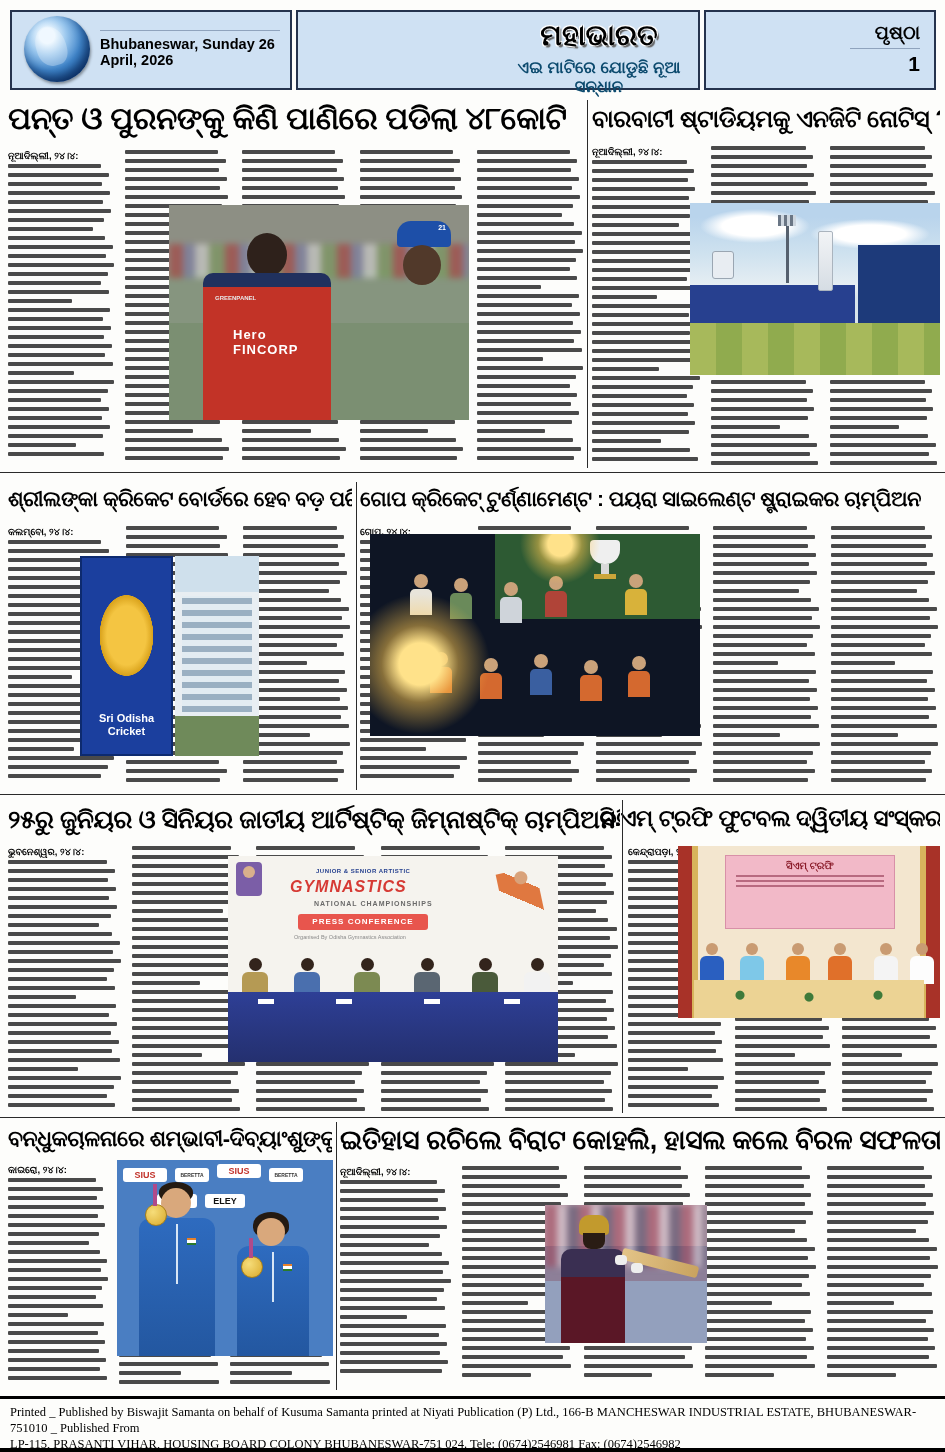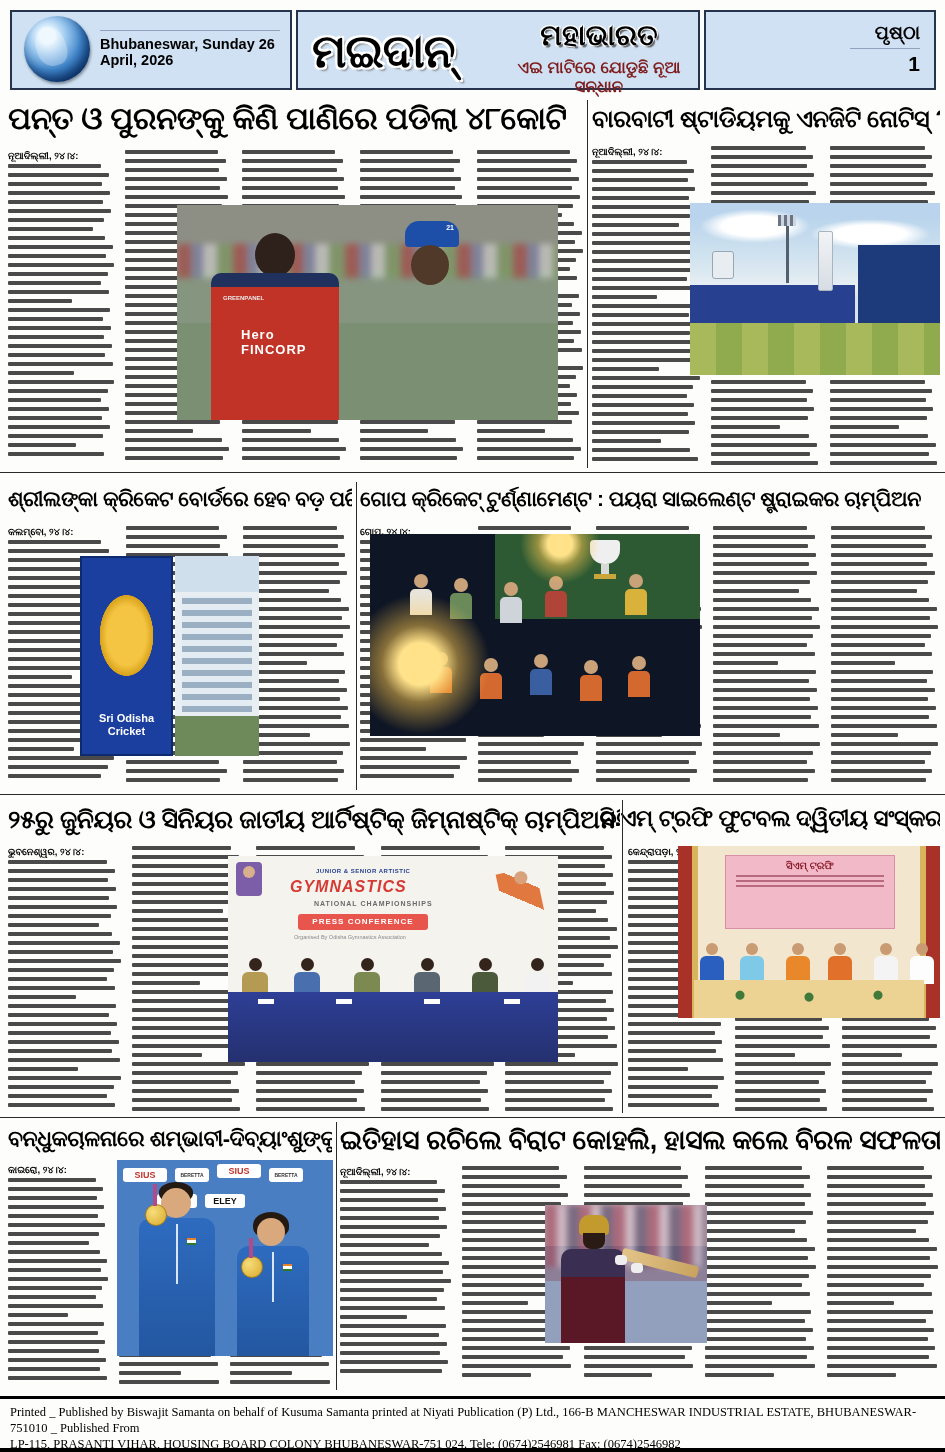--- a/index.html
+++ b/index.html
@@ -13,21 +13,21 @@
   .globe:after{content:"";position:absolute;left:12px;top:10px;width:30px;height:40px;border-radius:50% 60% 40% 50%;
          background:rgba(255,255,255,.28);transform:rotate(-15deg);}
   .dates{position:absolute;left:88px;top:12px;width:180px;}
   .od{font-size:14.5px;font-weight:bold;color:#0a1a33;}
   .dsep{height:1px;background:#8fa3bd;margin:6px 0 5px;}
   .en{font-size:14.5px;font-weight:bold;color:#000;}
   .sec-title{font-size:46px;font-weight:bold;letter-spacing:-1px;line-height:74px;
         text-shadow:-2px -2px 0 #fff,2px -2px 0 #fff,-2px 2px 0 #fff,2px 2px 0 #fff,3px 3px 2px #7a7a7a;}
   .paper{font-size:29px;font-weight:bold;letter-spacing:0;line-height:30px;
         text-shadow:-1px -1px 0 #fff,1px -1px 0 #fff,-1px 1px 0 #fff,2px 2px 1px #666;}
-  .tagline{font-size:16.5px;font-weight:bold;color:#7f1d1d;margin-top:8px;}
+  .tagline{font-size:16.5px;font-weight:bold;color:#0c4a6e;margin-top:8px;}
   .pgl{font-size:19px;font-weight:bold;text-align:right;}
   .pgn{font-size:21px;font-weight:bold;text-align:right;border-top:1px solid #8fa3bd;margin-top:4px;padding-top:3px;}
   
   .art{position:absolute;}
   .hl{font-weight:bold;color:#000;white-space:nowrap;overflow:hidden;letter-spacing:-0.5px;}
   .cols{position:absolute;display:flex;gap:9px;left:0;right:0;}
   .col{flex:1;overflow:hidden;}
   .dl{display:block;font-weight:bold;font-size:9.5px;line-height:11px;margin-bottom:3px;}
   [data-lines]{overflow:hidden;}
   [data-lines] i{display:block;height:3.5px;background:#4a4a4a;margin-bottom:5.5px;border-radius:1px;}
@@ -128,23 +128,20 @@
 
   <div class="mbox" style="left:10px;top:10px;width:282px;height:80px">
     <div class="globe"></div>
     <div class="dates">
       <div class="dsep"></div>
       <div class="en">Bhubaneswar, Sunday 26 April, 2026</div>
     </div>
   </div>
 
   <div class="mbox" style="left:296px;top:10px;width:404px;height:80px">
-    <div class="abs" style="left:14px;top:2px">
-      <span class="sec-title">ମଇଦାନ୍</span>
-    </div>
     <div class="abs" style="left:210px;top:8px;width:182px;text-align:center">
       <div class="paper">ମହାଭାରତ</div>
       <div class="tagline">ଏଇ ମାଟିରେ ଯୋଡୁଛି ନୂଆ ସନ୍ଧାନ</div>
     </div>
   </div>
 
   <div class="mbox" style="left:704px;top:10px;width:232px;height:80px">
     <div class="abs" style="right:14px;top:10px;width:70px">
       <div class="pgl">ପୃଷ୍ଠା</div>
       <div class="pgn">1</div>
@@ -469,21 +466,21 @@
             <i style="width:63%"></i>
             <i style="width:89%"></i>
             <i style="width:96%"></i>
             <i style="width:90%"></i>
             <i style="width:97%"></i>
           </div>
         </div>
     </div>
   </section>
 
-  <div class="ph pp" style="left:177px;top:205px;width:381px;height:215px">
+  <div class="ph pp" style="left:169px;top:205px;width:300px;height:215px">
     <div class="crowd"></div>
 
     <div class="abs head" style="left:78px;top:28px;width:40px;height:44px;background:#2e211b"></div>
     <div class="abs jersey" style="left:34px;top:68px;width:128px;height:147px;background:linear-gradient(180deg,#20315e 0 14px,#c23327 14px)">
       <div style="font-size:6px;color:#e8e8e8;margin:22px 0 0 12px;font-weight:bold">GREENPANEL</div>
       <div style="font-size:13px;color:#fff;margin:26px 0 0 30px;font-weight:bold;letter-spacing:1px">Hero FINCORP</div>
     </div>
 
     <div class="abs" style="left:228px;top:16px;width:54px;height:26px;background:#1d4fa8;border-radius:14px 14px 4px 4px">
       <span style="position:absolute;right:5px;top:3px;font-size:7px;color:#fff;font-weight:bold">21</span>

